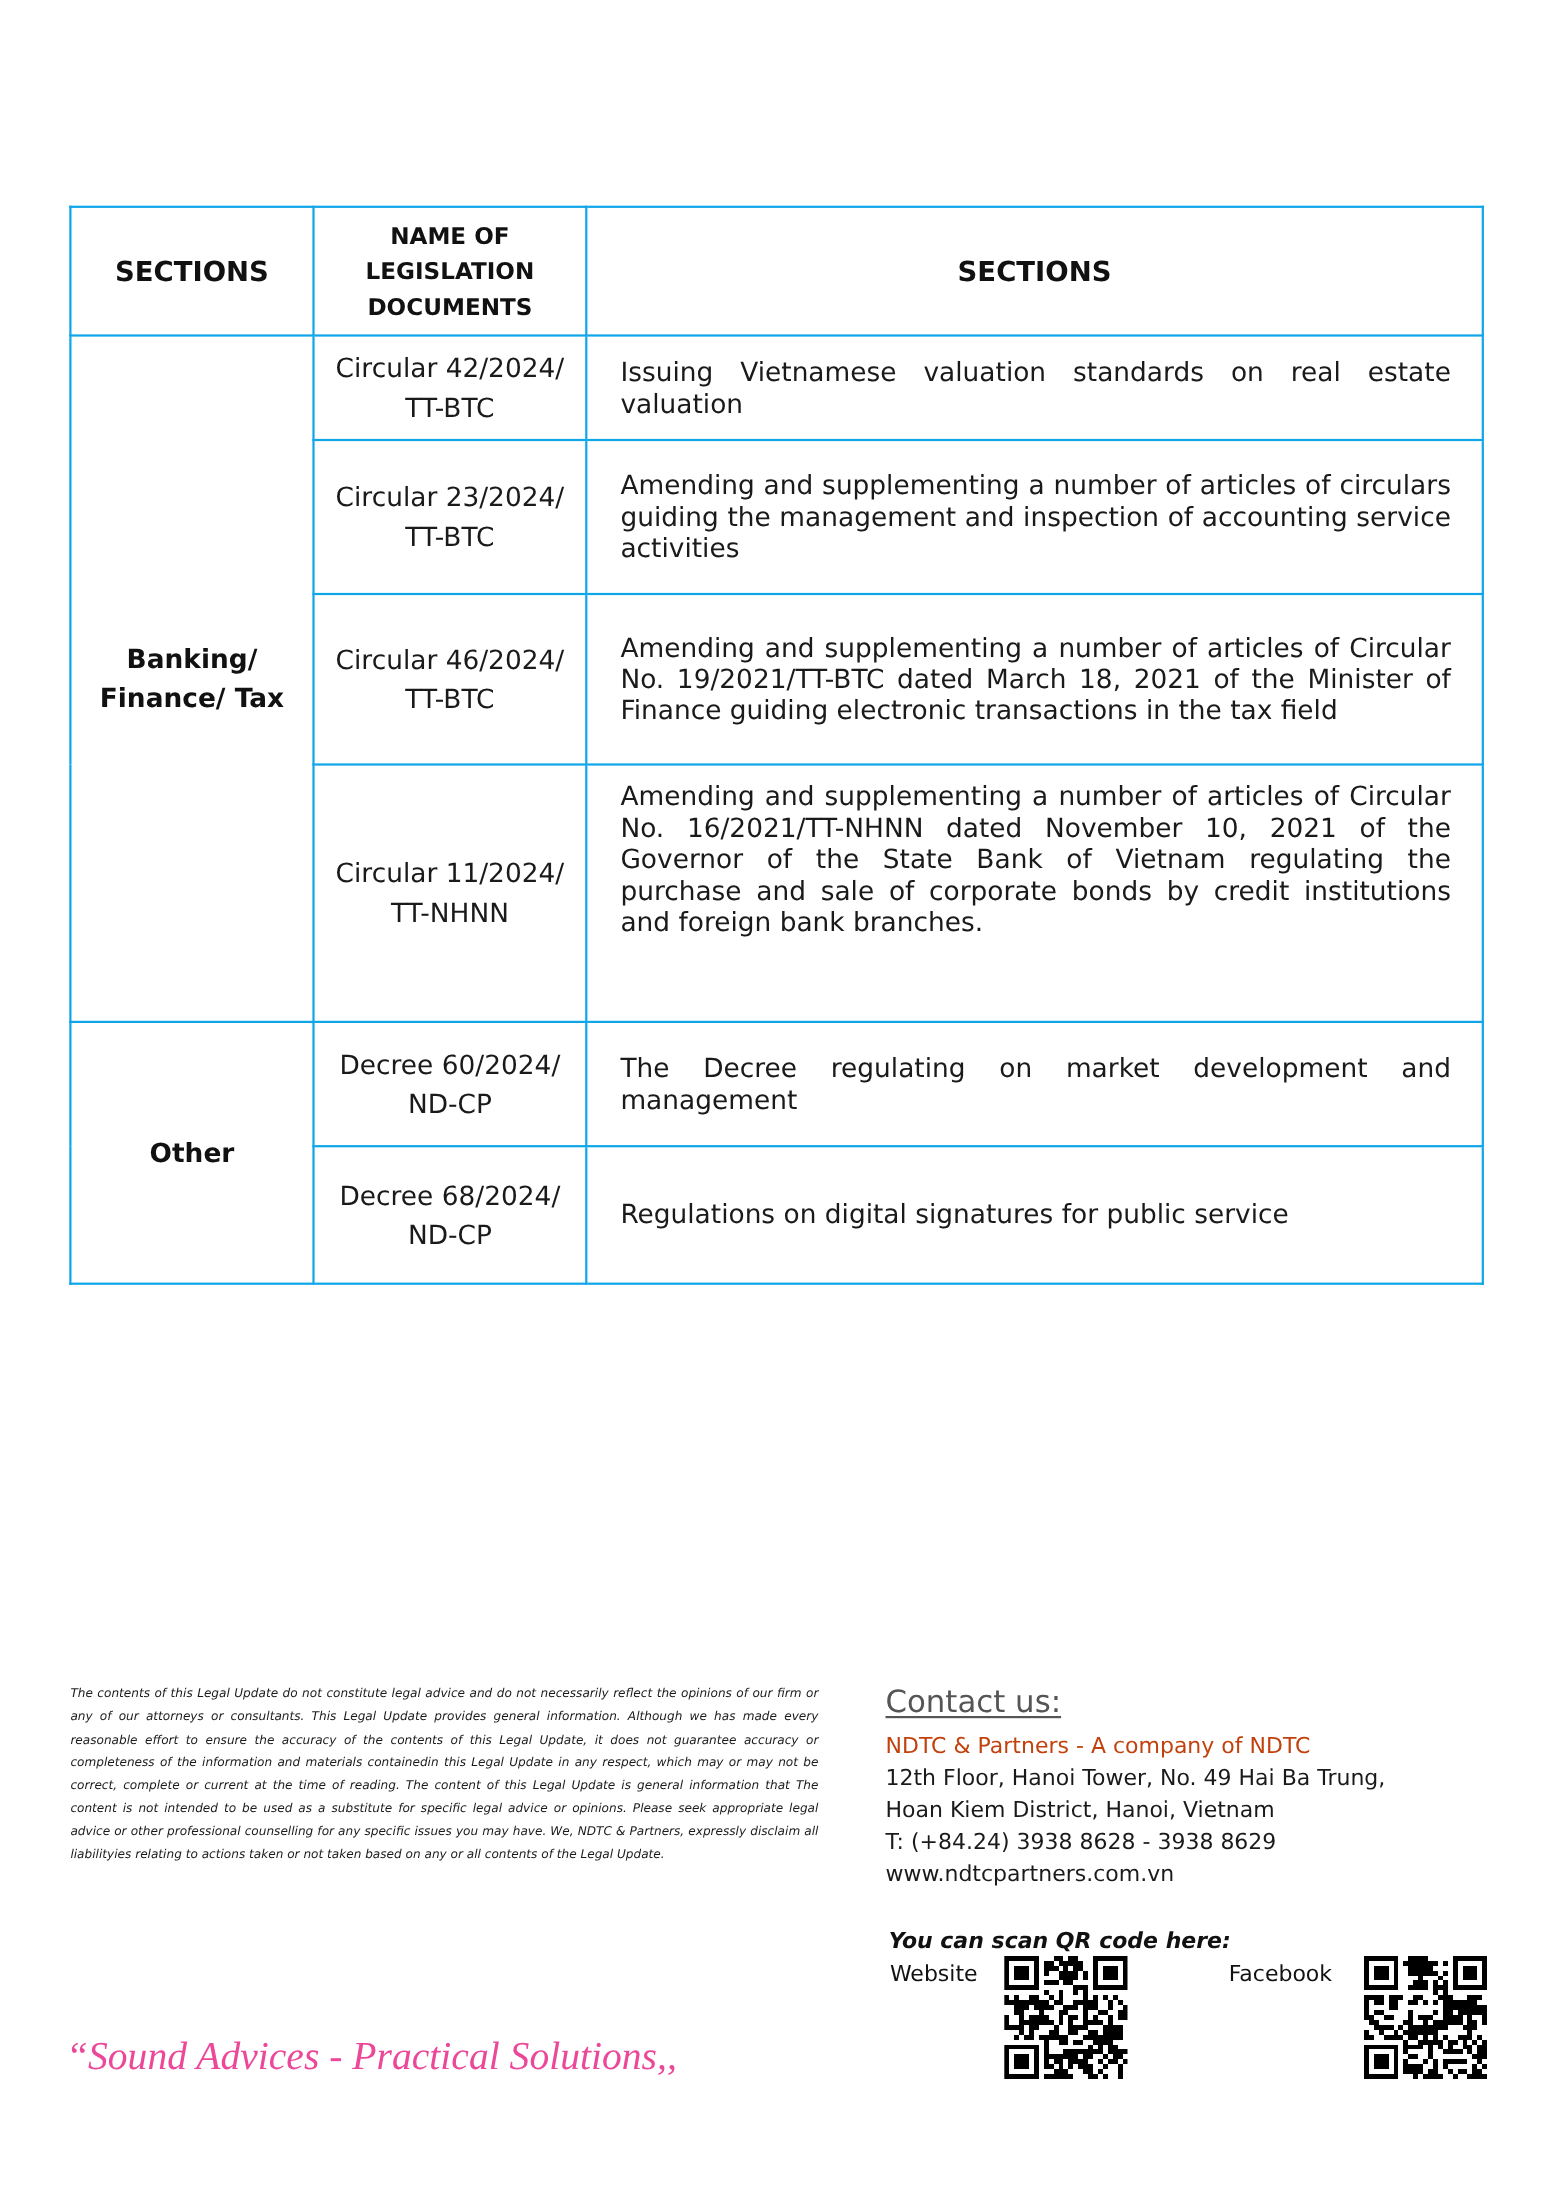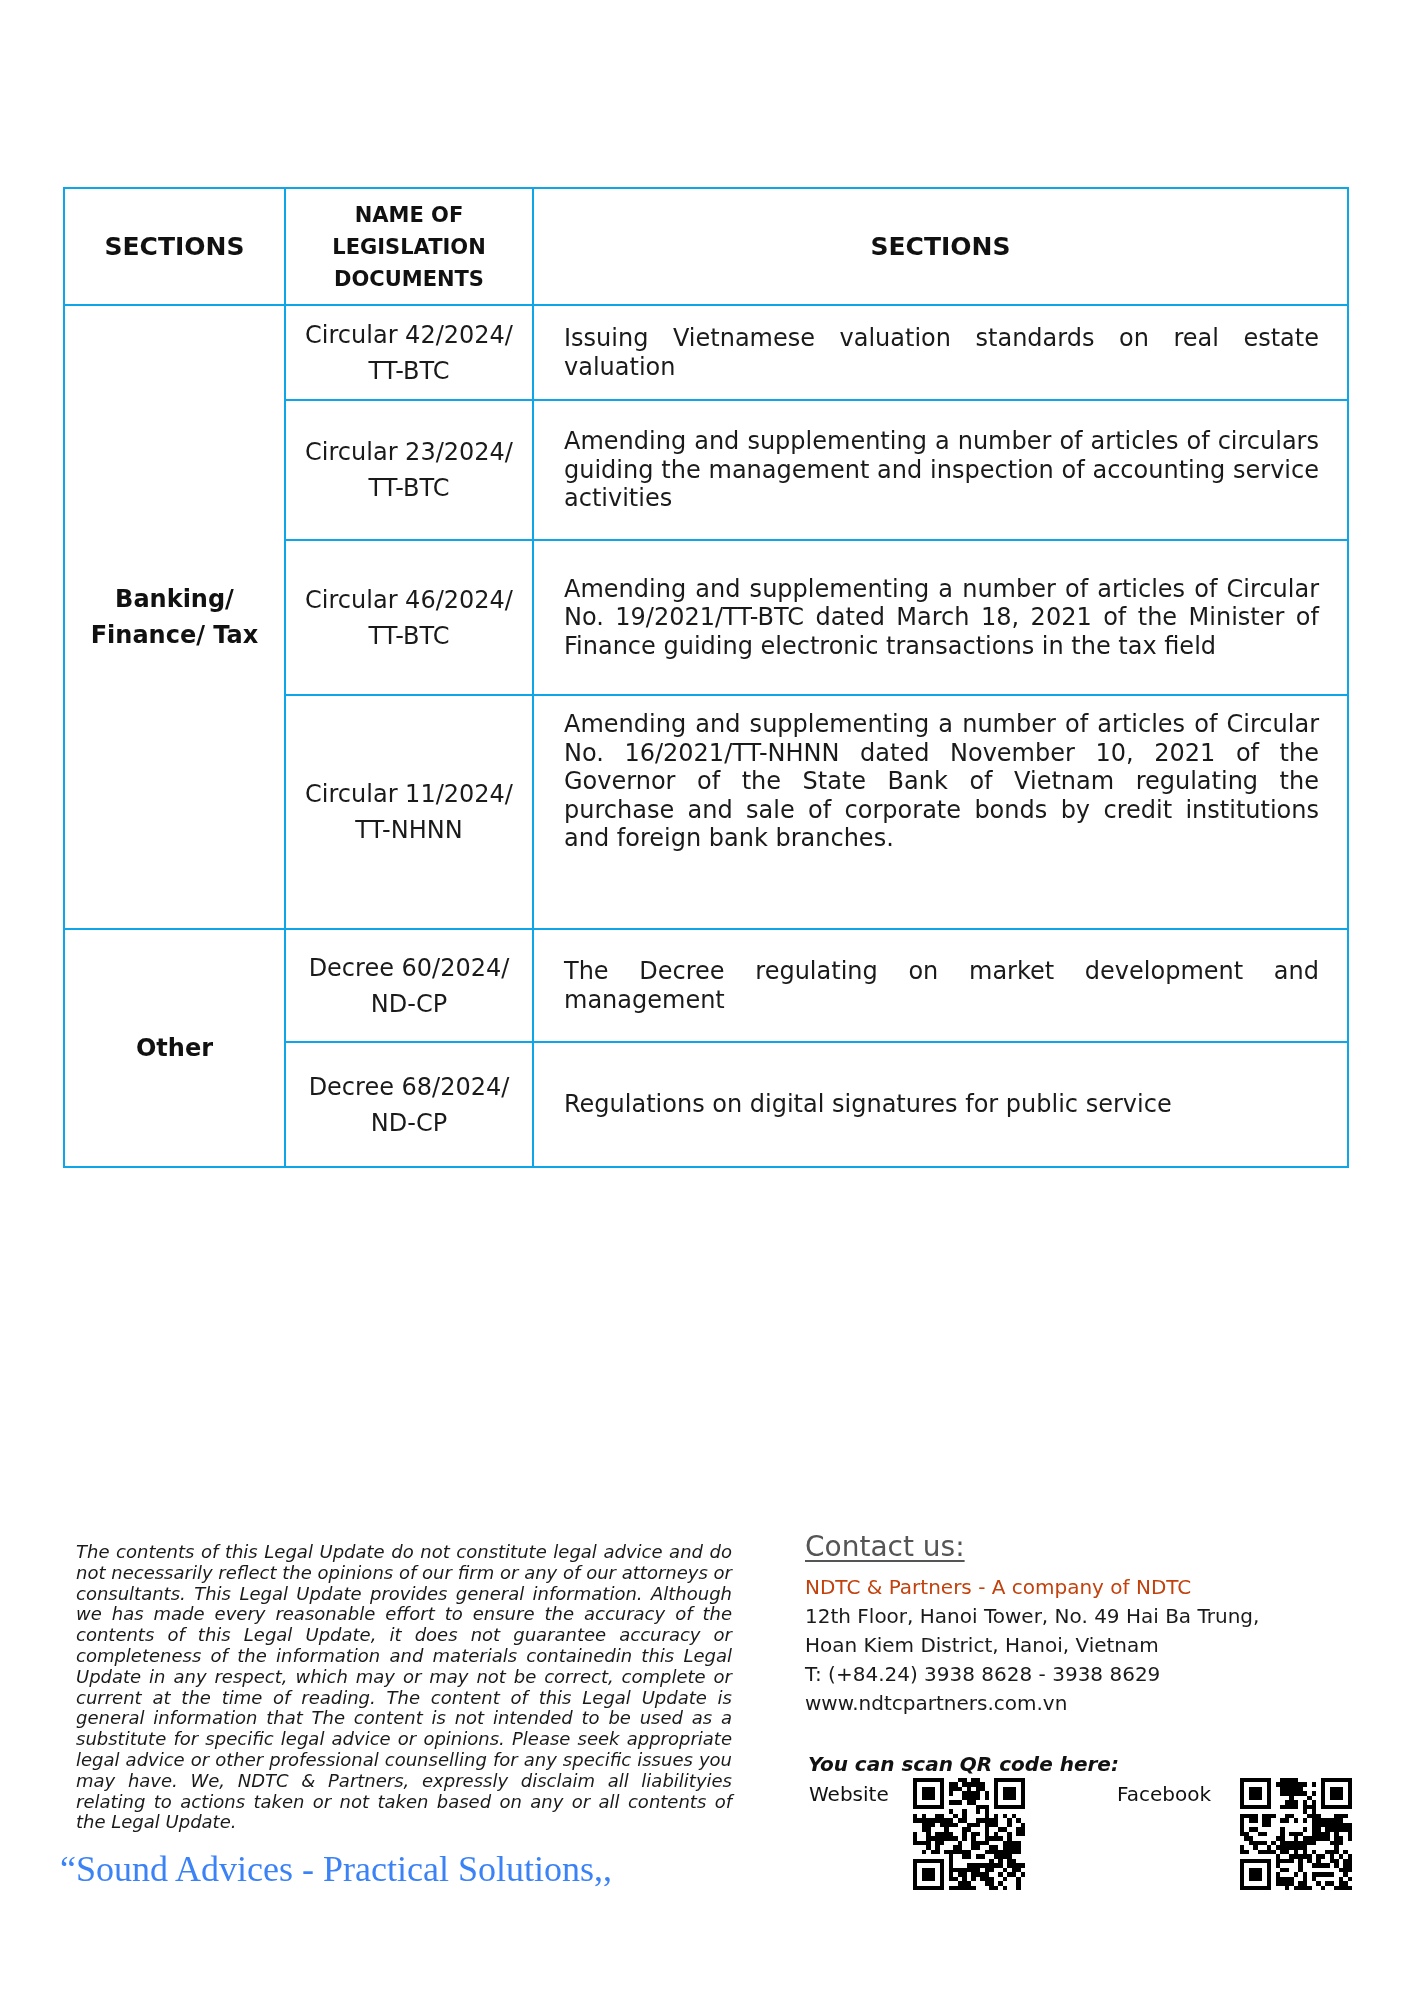--- a/index.html
+++ b/index.html
@@ -26,23 +26,23 @@
     .r4 td { height: 218px; }
     .r5 td { height: 111px; }
     .r6 td { height: 123px; }
     .r4 .cont-cell { vertical-align: top; padding-top: 14px !important; }
     .cont-text { display: block; text-align: justify; text-align-last: left; }
 
     
     .disclaimer { position: absolute; left: 64px; top: 1530px; width: 680px; }
     .heading { font-size: 28px; color: #555; text-decoration: underline; text-underline-offset: 4px;
                margin: 0 0 10px 0; font-weight: normal; }
-    .disc-text { font-style: italic; font-size: 18px; line-height: 20.8px; text-align: justify; color: #1a1a1a; margin: 12px; }
+    .disc-text { font-style: italic; font-size: 11px; line-height: 20.8px; text-align: justify; color: #1a1a1a; margin: 0; }
     .slogan { position: absolute; left: 60px; top: 1848px; font-family: "Liberation Serif", serif;
-              font-size: 36px; color: #3b82f6; }
+              font-style: italic; font-size: 36px; color: #ec4899; }
 
     .contact { position: absolute; left: 805px; top: 1530px; width: 560px; }
     .contact-line { font-size: 20px; line-height: 29px; color: #1a1a1a; }
     .contact-company { font-weight: normal; color: #c2410c; }
     .scan-label { position: absolute; left: 808px; top: 1752px; font-size: 20px; font-weight: bold; font-style: italic; color: #111; }
     .qr-label { position: absolute; font-size: 20px; color: #111; top: 1782px; }
     .qr-label.website { left: 809px; }
     .qr-label.facebook { left: 1117px; }
     .qr { position: absolute; width: 112px; height: 112px; top: 1778px; }
     .qr.website { left: 913px; }

